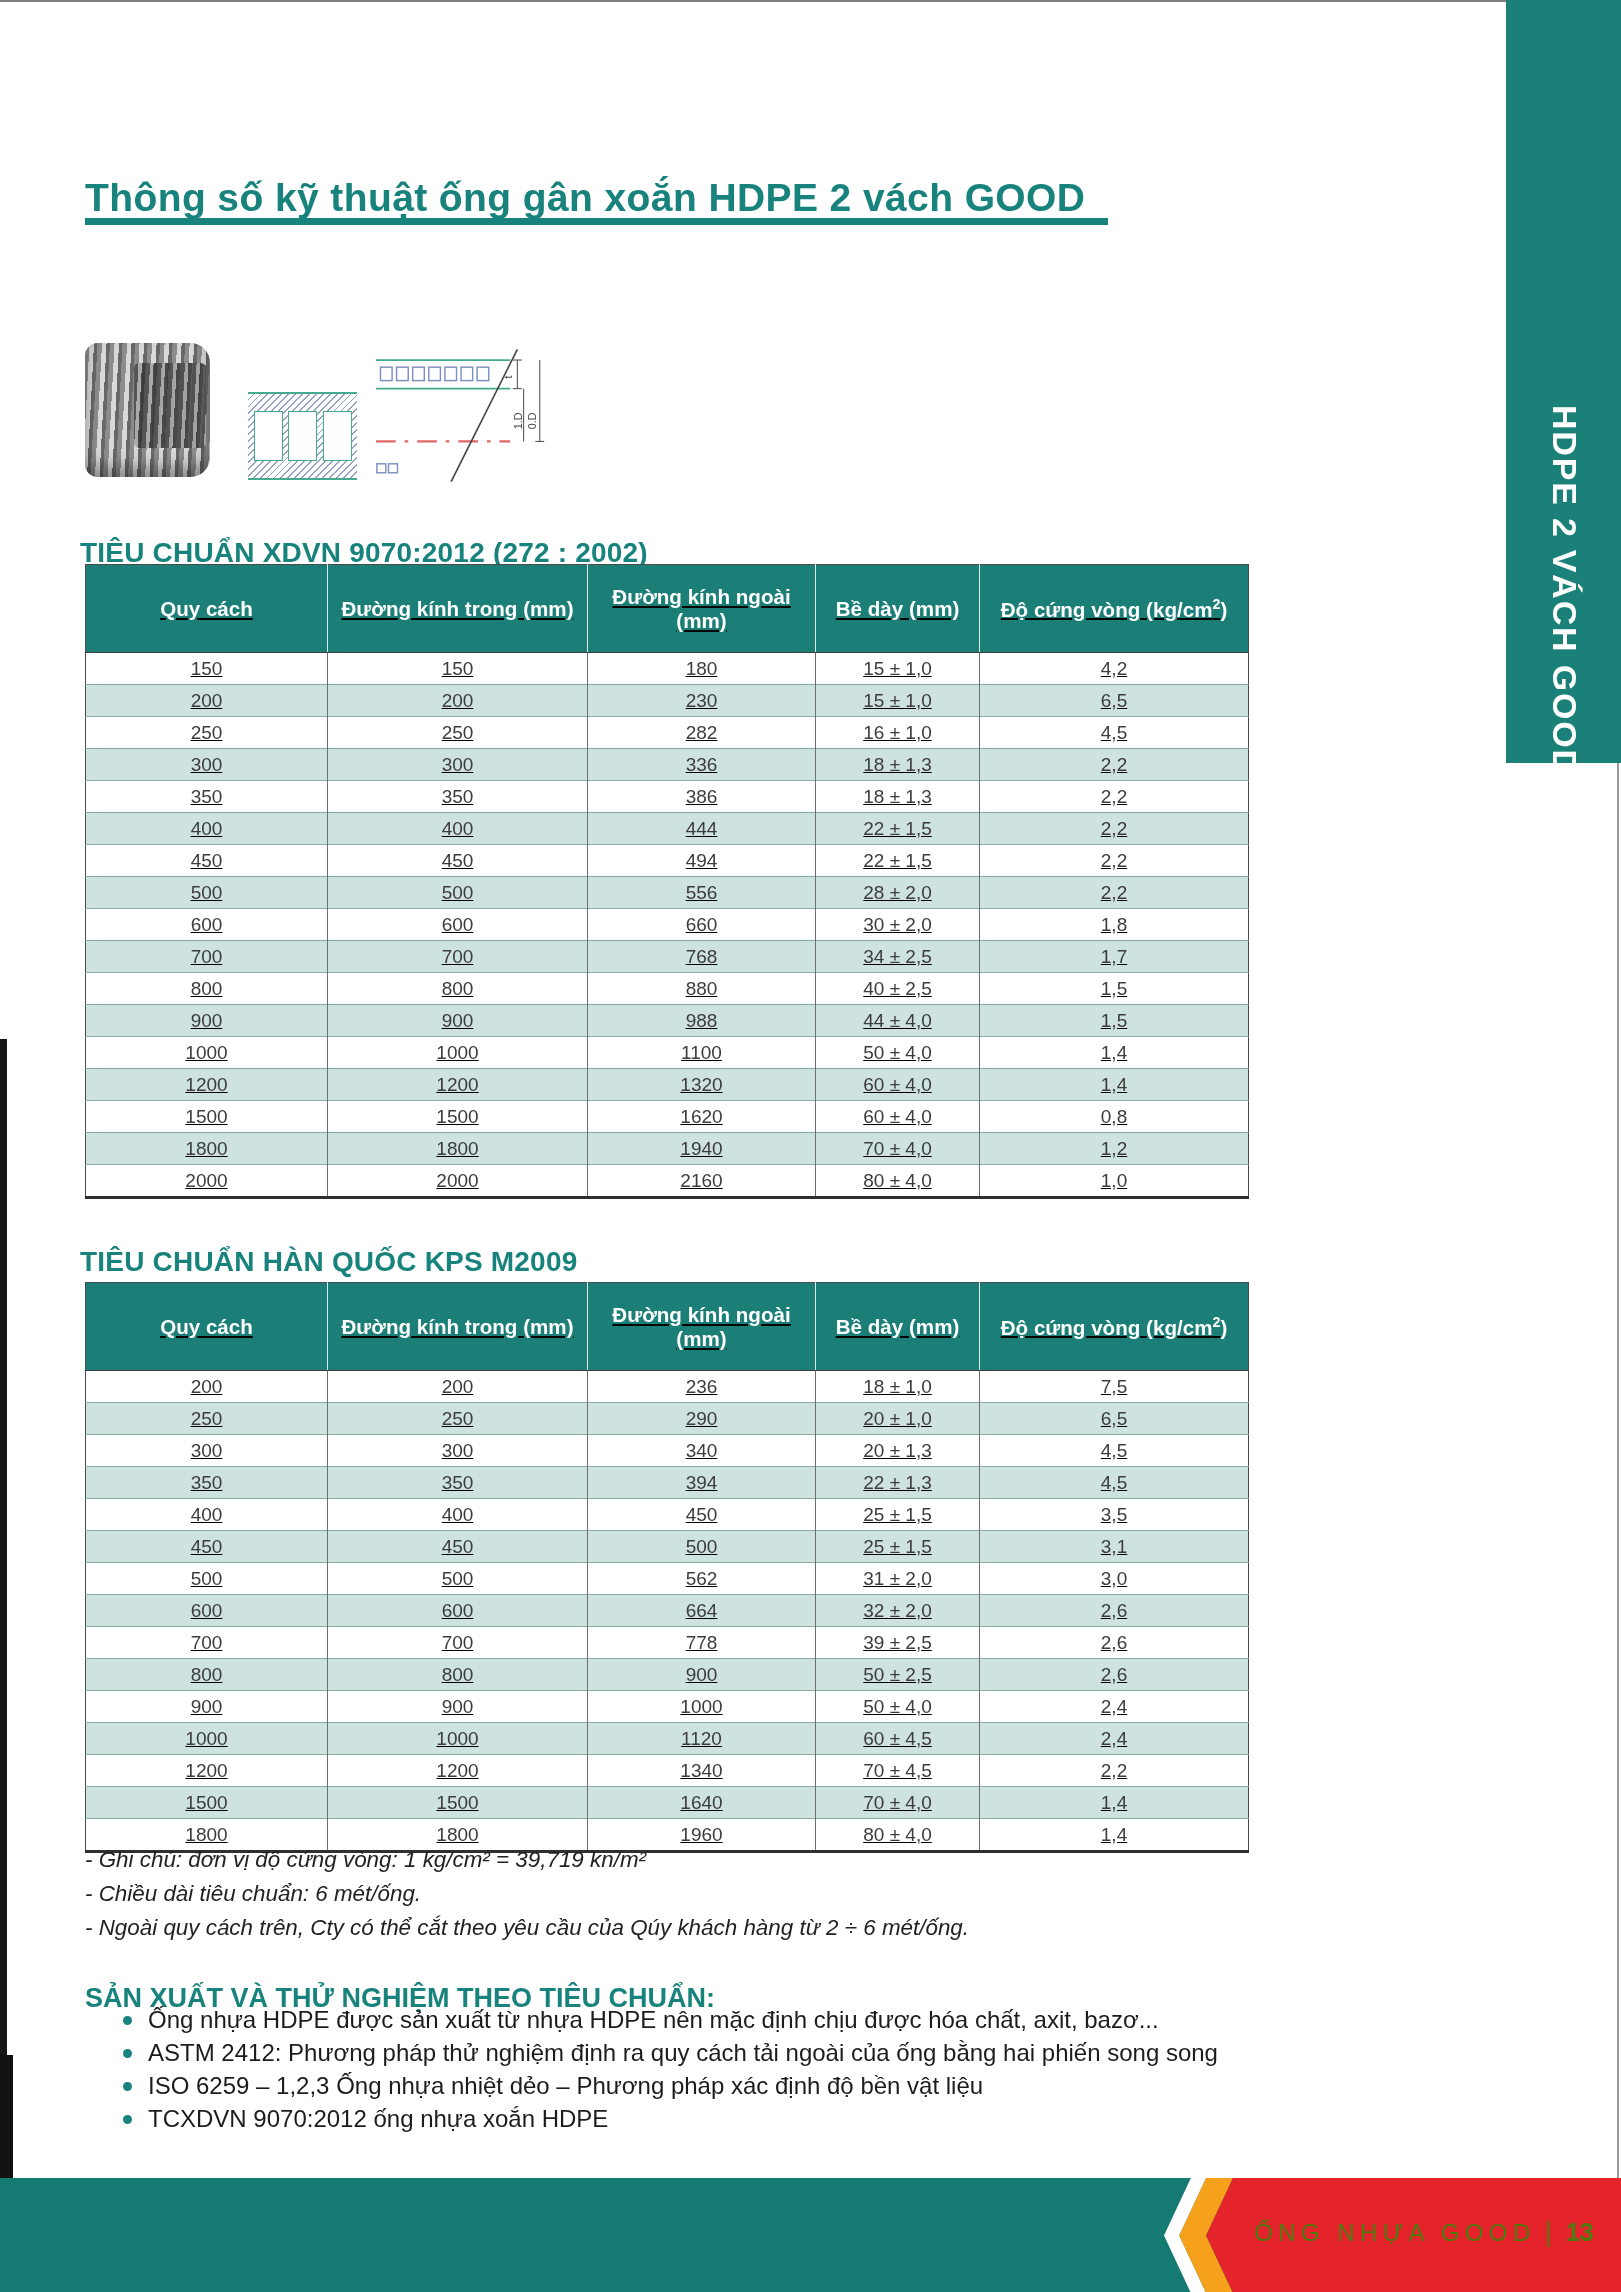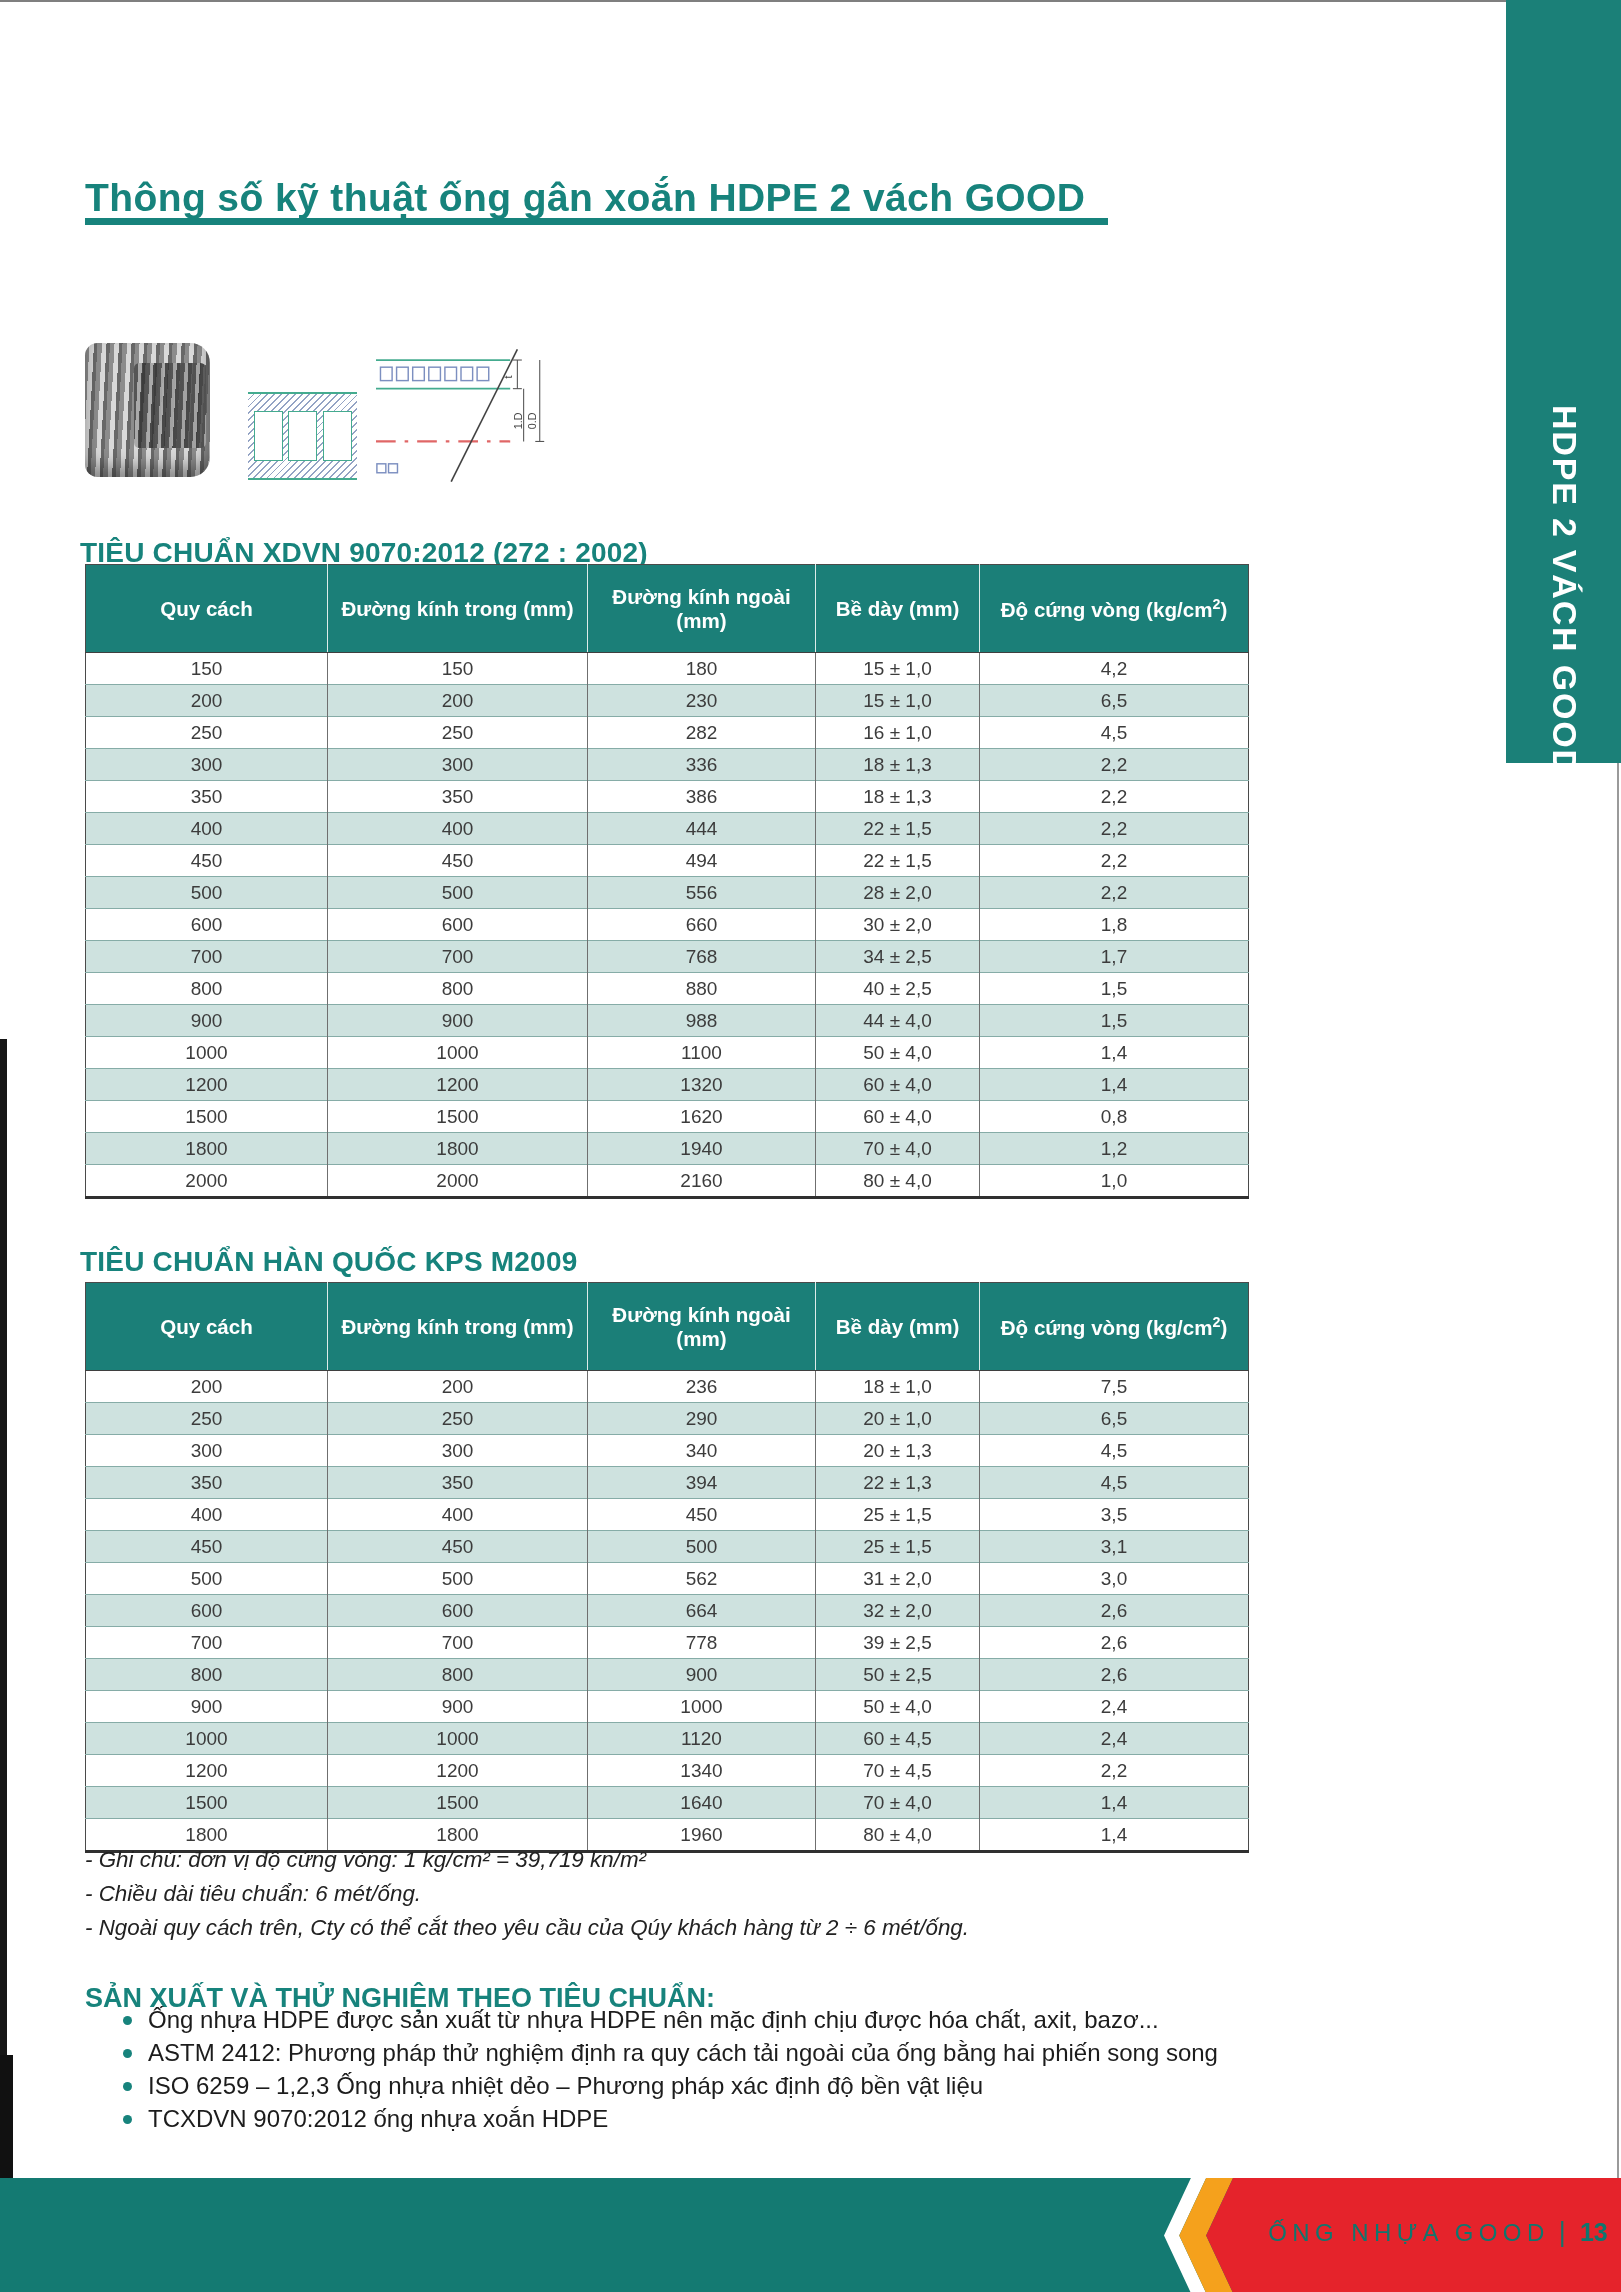--- a/index.html
+++ b/index.html
@@ -29,21 +29,21 @@
   .hollow{width:27px;height:48px;background:#fff;border:1.8px solid #44ab8f;}
   .tech-drawing{position:absolute;left:376px;top:349px;width:170px;height:133px;}
 
   
   .sec-heading{position:absolute;left:80px;color:#17837c;font-size:28px;font-weight:bold;letter-spacing:0.2px;}
   .sec1{top:514px;} .sec2{top:1223px;}
 
   
   .tbl-wrap{position:absolute;left:85px;}
   .t1{top:564px;} .t2{top:1282px;}
-  table.spec{border-collapse:collapse;table-layout:fixed;width:1162px;border:1.8px solid #4a4a4a;border-bottom:3.6px solid #303030;background:#fff;}
+  table.spec{border-collapse:collapse;table-layout:fixed;width:1162px;border:1.8px solid #4a4a4a;border-bottom:3.6px solid #303030;background:#fff;text-decoration:underline;}
   table.spec col.c1{width:242px;} table.spec col.c2{width:260px;} table.spec col.c3{width:228px;}
   table.spec col.c4{width:164px;} table.spec col.c5{width:269px;}
   table.spec th{background:#1b7f78;color:#fff;font-size:20.6px;font-weight:bold;height:87px;text-align:center;
     border-left:1.8px solid #dcebe9;border-bottom:1.8px solid #3f3f3f;padding:0;}
   table.spec th:first-child{border-left:none;}
   table.spec th sup{font-size:14.3px;}
   table.spec td{height:31px;padding:0;text-align:center;vertical-align:middle;font-size:19px;color:#3c3c3c;
     border-left:0.9px solid #6f6f6f;border-top:1.8px solid #86aca7;}
   table.spec td:first-child{border-left:none;}
   table.spec tr.tint td{background:#cee2df;}
@@ -53,21 +53,21 @@
 
   
   .prod-heading{position:absolute;left:85px;top:1961px;color:#17837c;font-size:27px;font-weight:bold;}
   .bullets{position:absolute;left:116px;top:2003px;width:1299px;list-style:none;margin:0;padding:0;}
   .bullets li{position:relative;padding-left:32px;font-size:24px;color:#1c1c1c;line-height:33px;}
   .bullets li .dot{position:absolute;left:7.2px;top:12.5px;width:9px;height:9px;border-radius:50%;background:#17837c;}
 
   
   .footer-bar{position:absolute;left:0;top:2178px;width:1622px;height:115px;background:#147a72;}
   .footer-banner{position:absolute;left:1164px;top:2178px;width:458px;height:115px;}
-  .footer-text{position:absolute;left:1254px;top:2178px;width:340px;height:109px;display:flex;align-items:center;justify-content:center;color:#0f766e;margin-left:14px;}
+  .footer-text{position:absolute;left:1254px;top:2178px;width:340px;height:109px;display:flex;align-items:center;justify-content:center;color:#4d7c0f;}
   .footer-brand{font-size:24px;letter-spacing:5.4px;font-weight:normal;}
   .footer-sep{font-size:27px;font-weight:300;margin:0 14.3px 0 9px;opacity:.95;}
   .footer-page{font-size:25px;font-weight:bold;}
 </style>
 </head>
 <body>
 
 <div class="page">
 
   <div class="top-line"></div>

